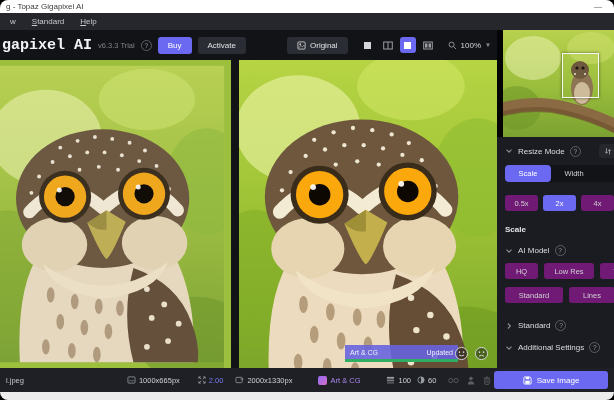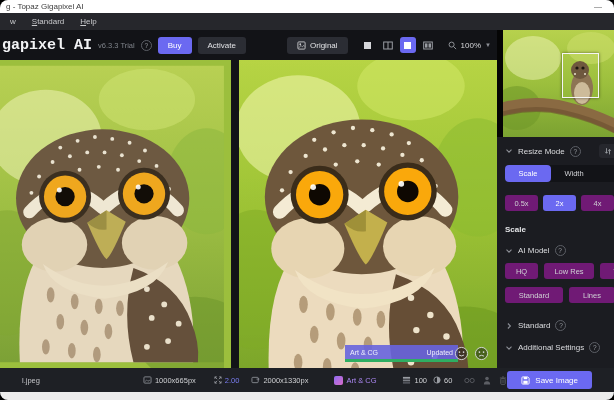--- a/index.html
+++ b/index.html
@@ -75,21 +75,21 @@
   .scale-row{margin-top:13px;display:flex;gap:5px;}
   .pill{height:16px;min-width:25px;padding:0 4px;border-radius:3px;background:#701a75;color:#cfd0d4;
         font-size:7.5px;display:flex;align-items:center;justify-content:center;flex:none;}
   .pill.sel{background:#6b69f1;color:#fff;}
   .scale-caption{margin-top:14px;font-size:8px;font-weight:bold;color:#e3e4e7;}
   .model-row{margin-top:8px;display:flex;gap:6px;}
   .model-row.second{margin-top:7px;}
 
   
   .statusbar{height:24px;background:#1e2025;display:flex;align-items:center;
-             font-size:7.5px;color:#cfd0d3;padding:0 20px;position:relative;}
+             font-size:7.5px;color:#cfd0d3;padding:0 4px;position:relative;}
   .sb{display:flex;align-items:center;gap:3px;white-space:nowrap;}
   .sb-file{margin-left:2px;color:#c4c5c9;}
   .sb-in{margin-left:103px;}
   .sb-scale{margin-left:18px;color:#7a7df2;}
   .sb-out{margin-left:12px;}
   .sb-model{margin-left:26px;color:#ab87f2;}
   .sb-noise{margin-left:26px;}
   .sb-blur{margin-left:6px;}
   .sb-gray{margin-left:12px;display:flex;gap:8px;align-items:center;opacity:.5;}
   .save-btn{margin-left:auto;margin-right:2px;width:114px;height:18px;border:none;border-radius:3px;

